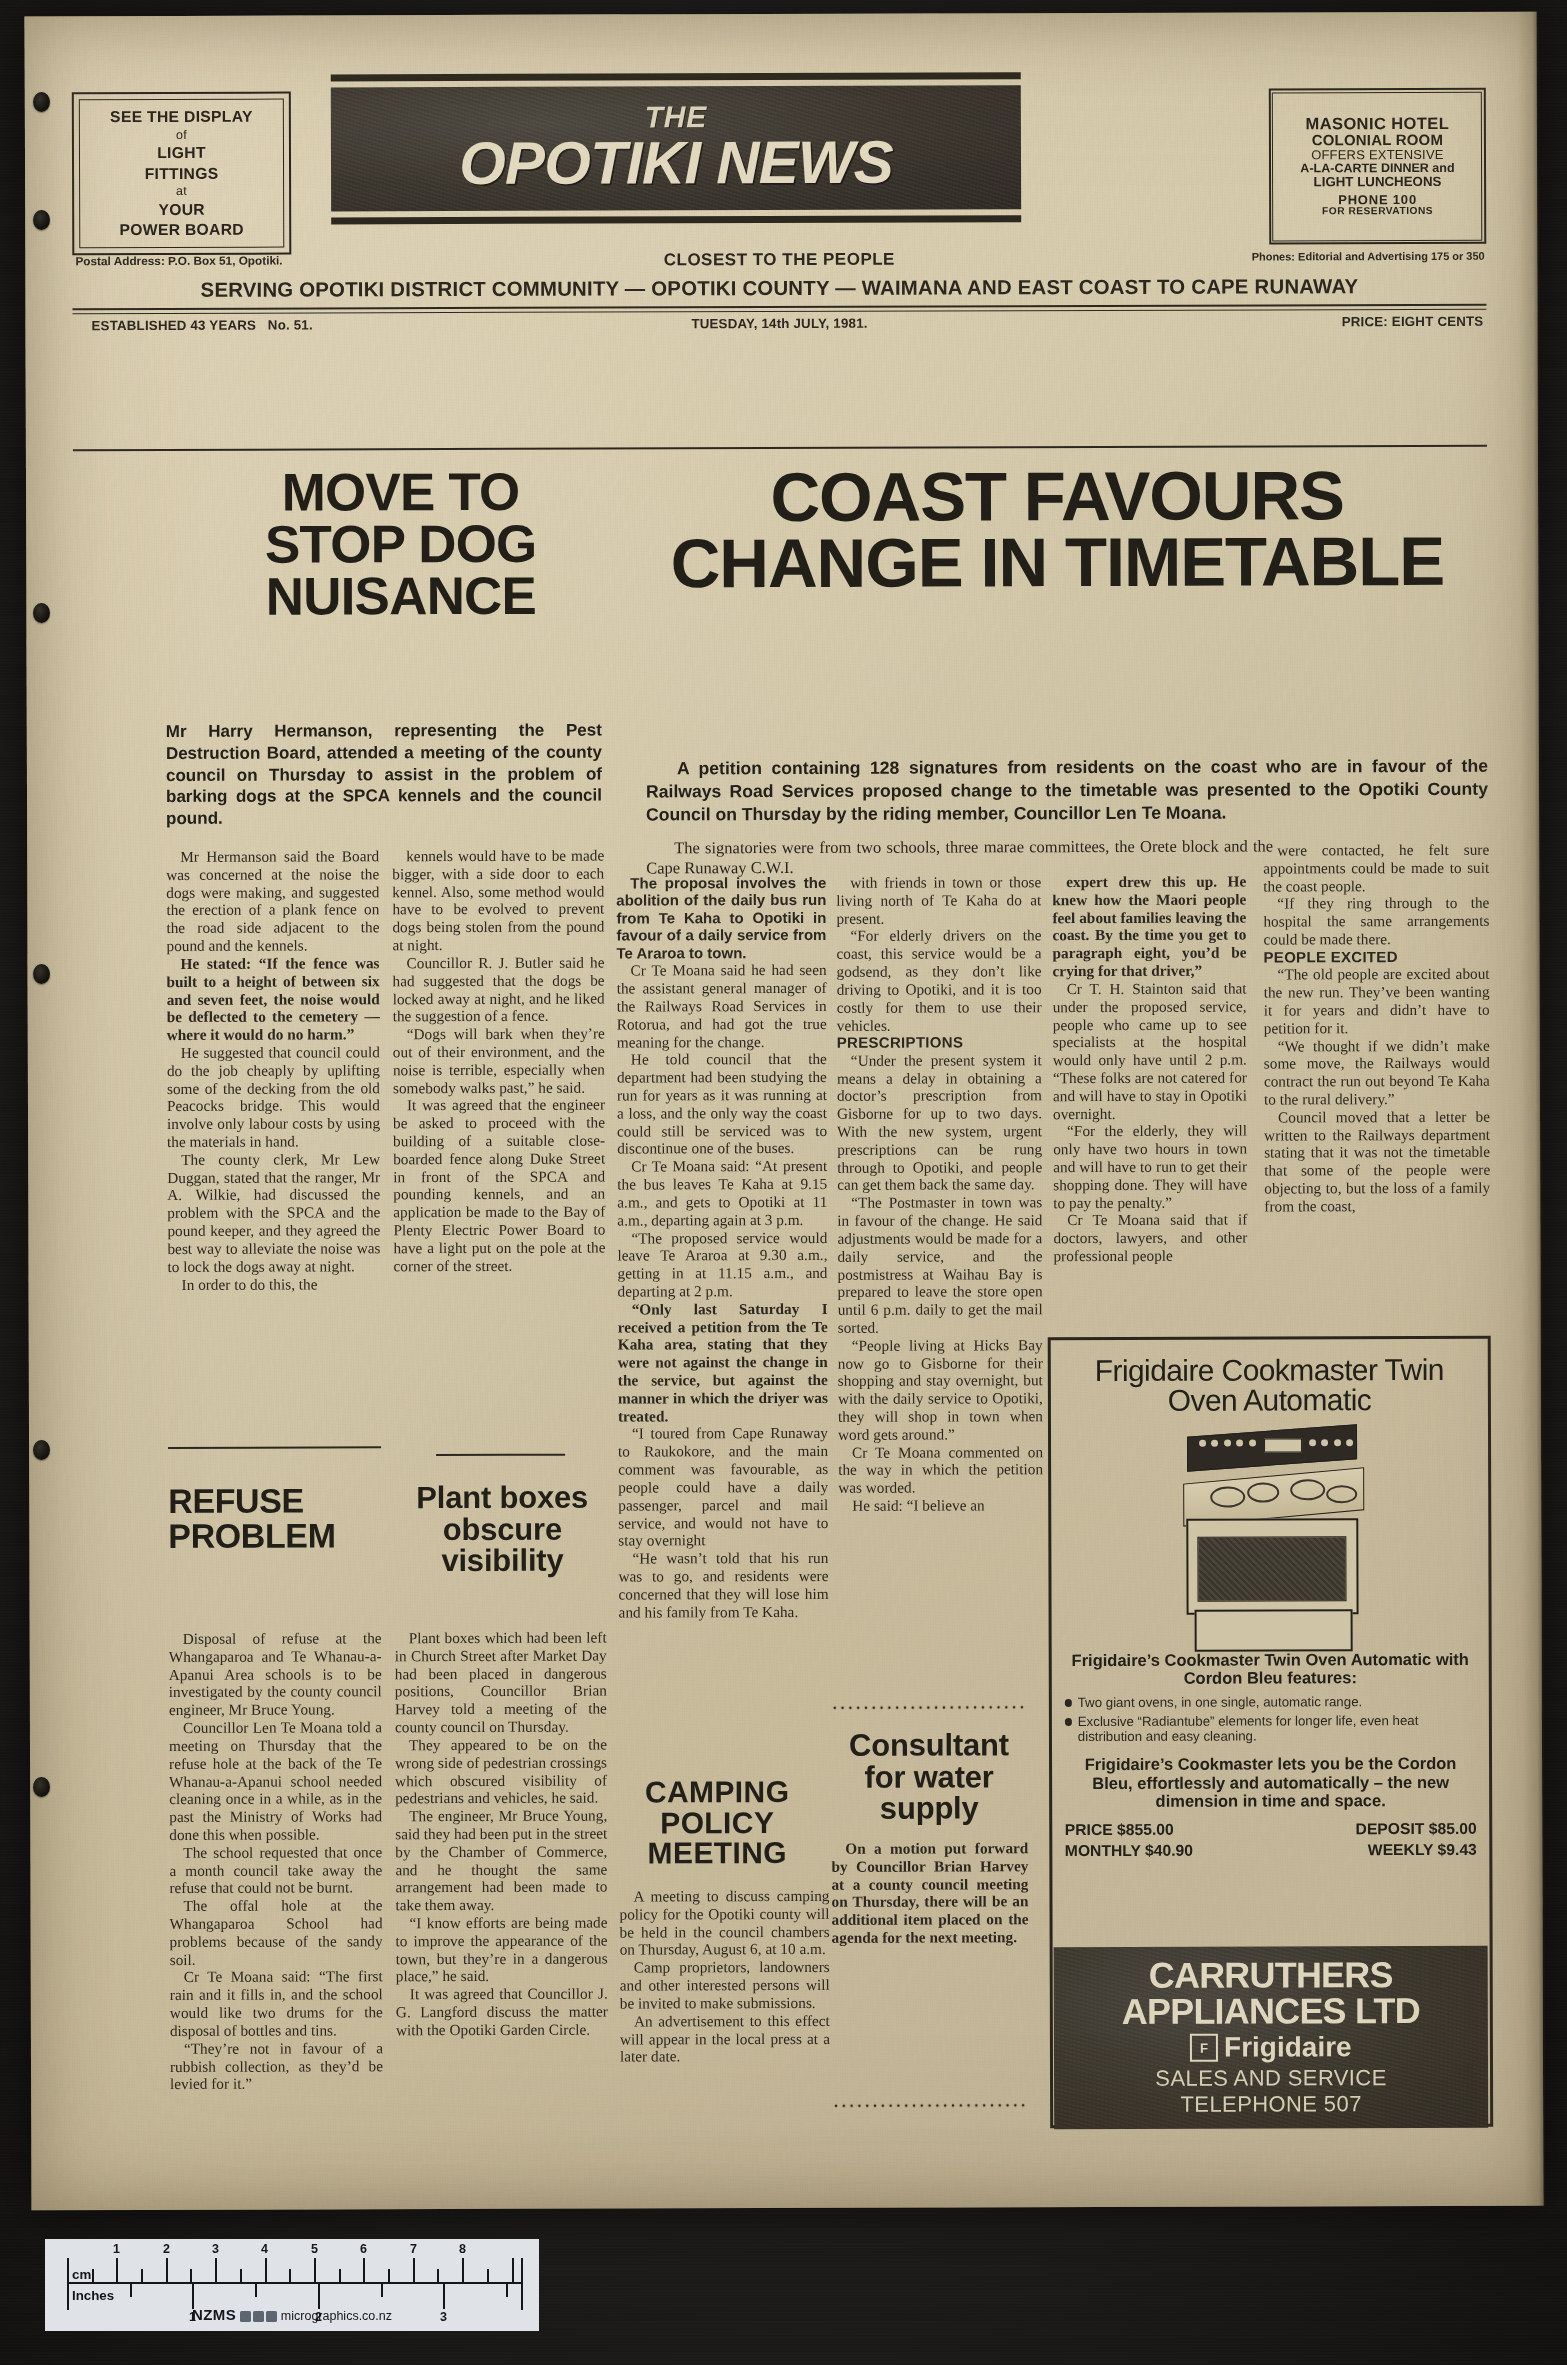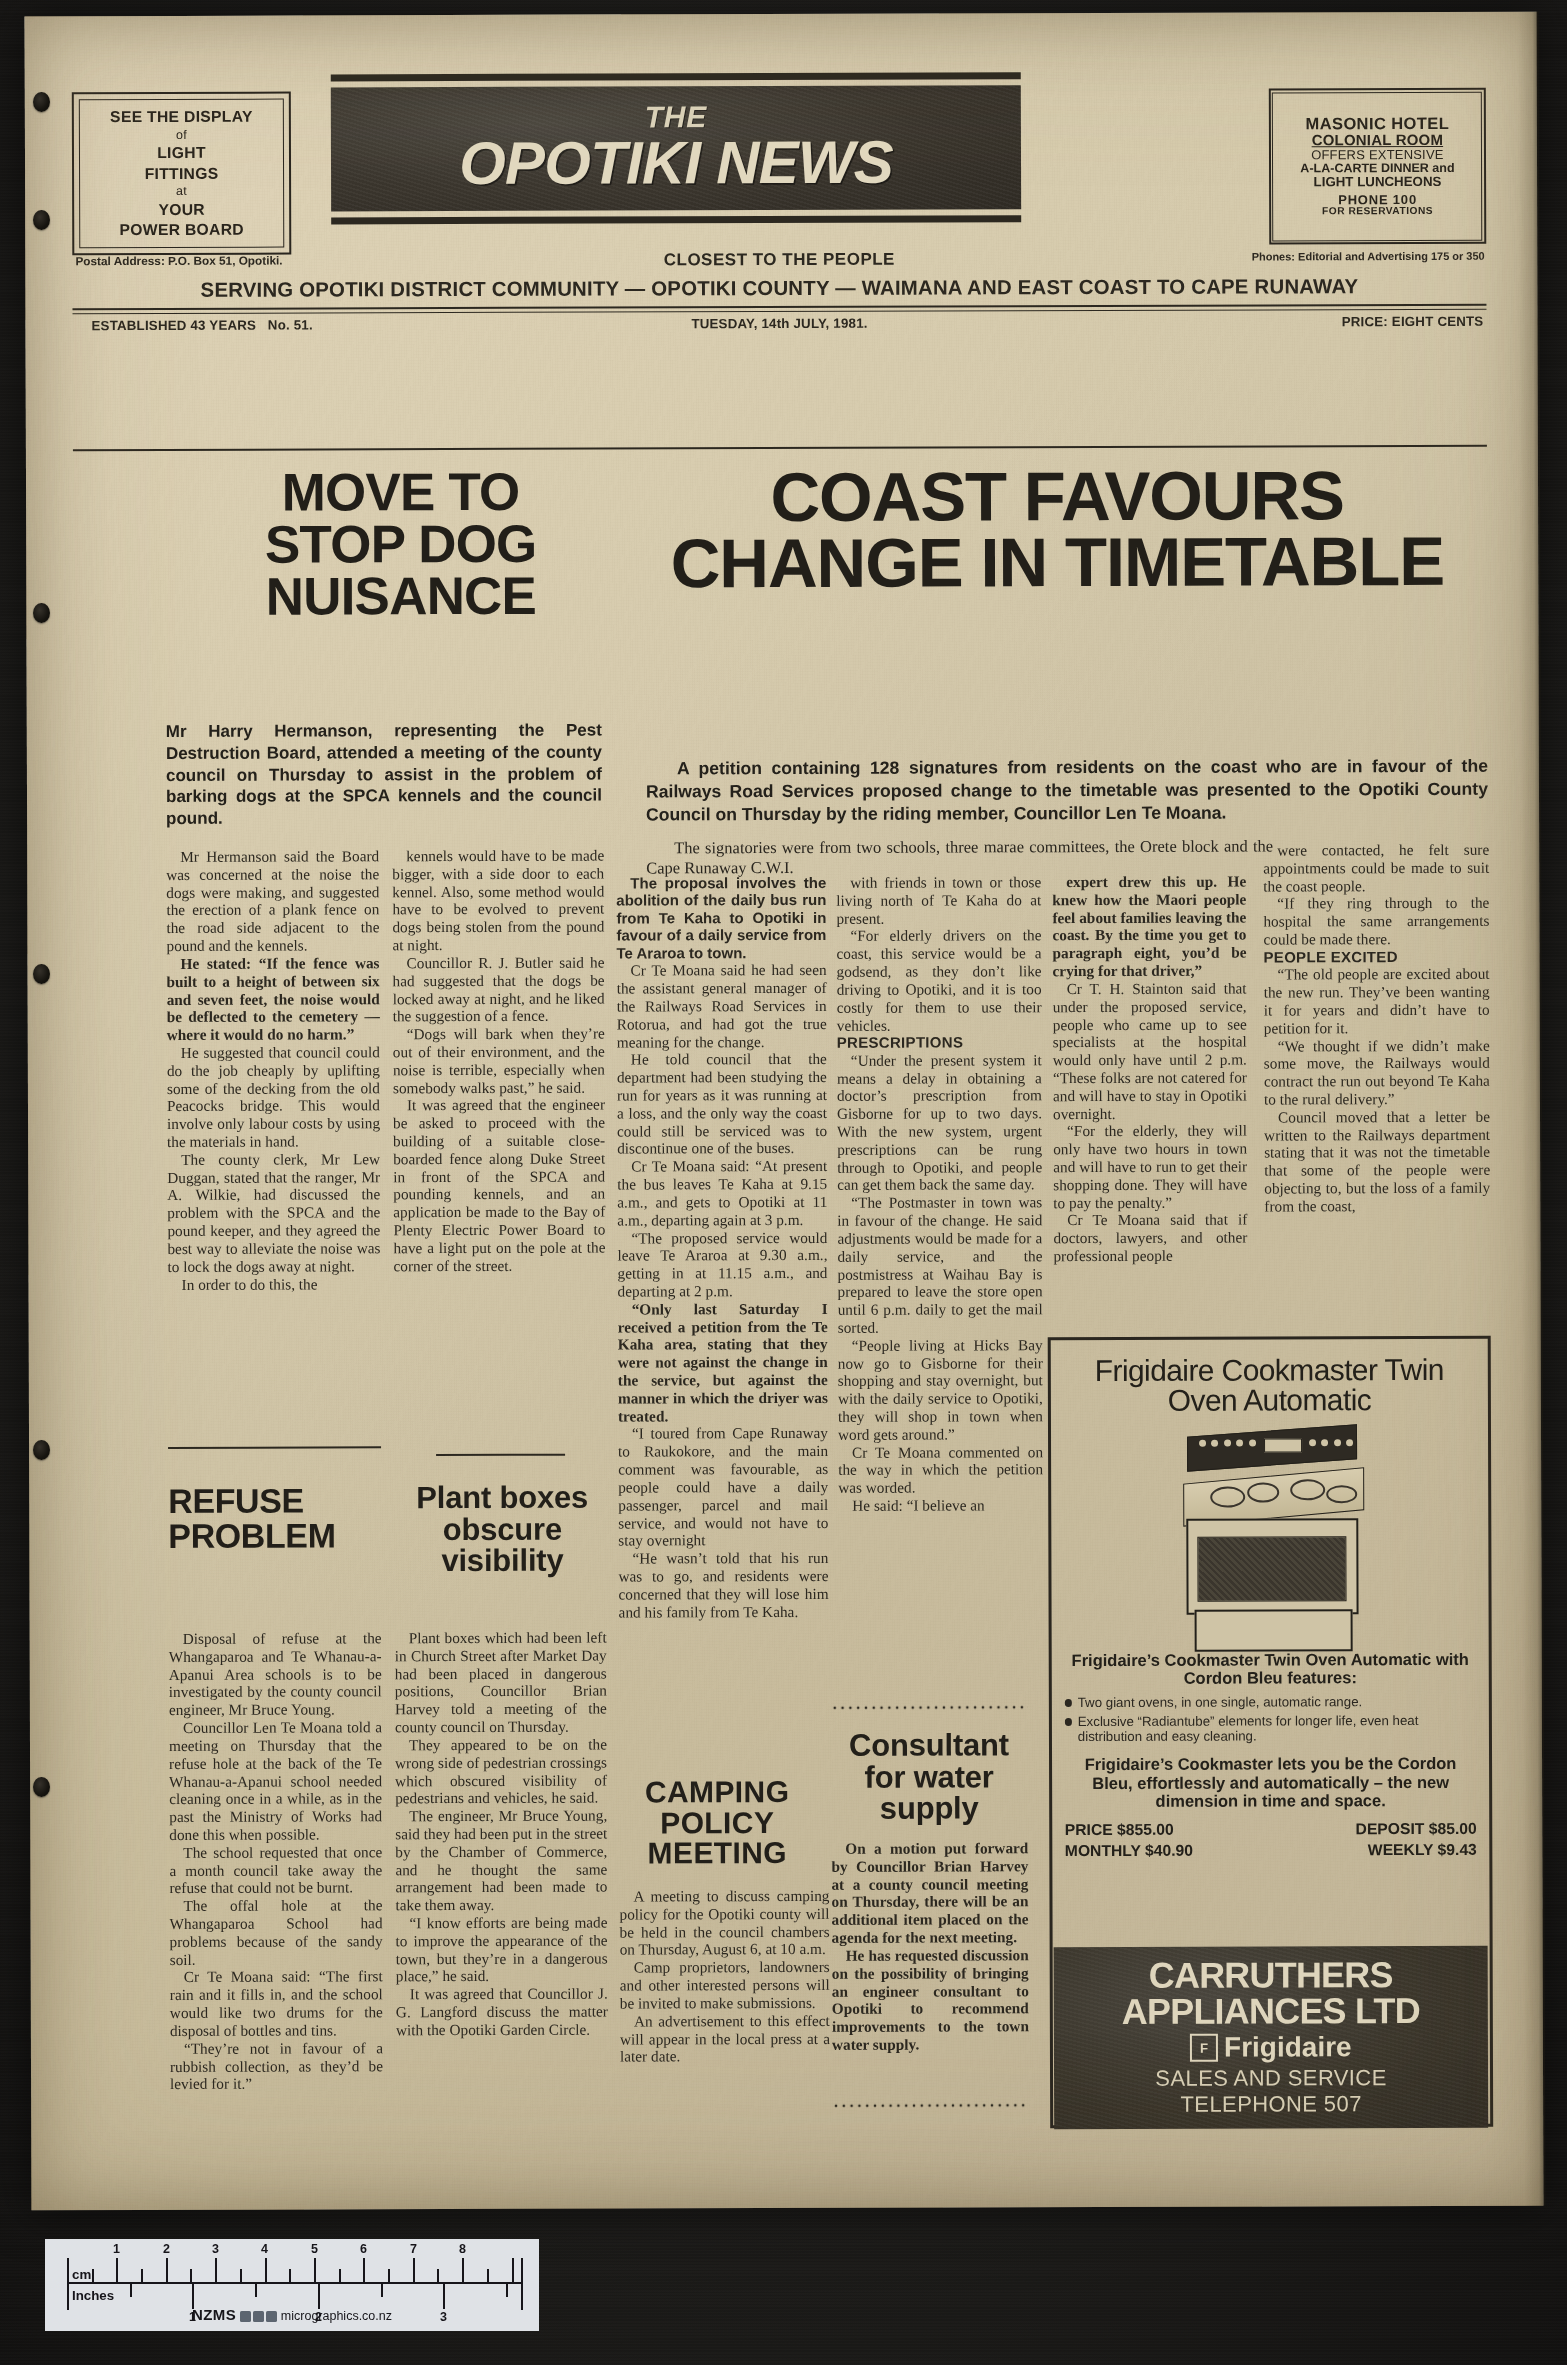--- a/index.html
+++ b/index.html
@@ -60,21 +60,21 @@
     font-size:60px;color:#e2d9c0;letter-spacing:-0.8px;line-height:1;
     text-shadow:1.6px 1.6px 0 rgba(0,0,0,.45);}
   #rule-bot{height:7px;background:#2c2820;margin-top:6.3px;}
 
   .ad-box-masonic{position:absolute;right:0;top:17px;width:210px;height:149px;
     border:2.4px solid #2a261f;padding:1.6px;}
   .ad-box-masonic .inner{border:0.8px solid #2a261f;height:100%;box-sizing:border-box;
     display:flex;flex-direction:column;justify-content:center;align-items:center;padding:3.1px;}
   .ad-box-masonic div{font-family:"Liberation Sans",sans-serif;color:#2a251d;line-height:1.05;text-align:center;}
   .mh1{font-size:16.5px;font-weight:bold;letter-spacing:0.4px;}
-  .mh2{font-size:15px;font-weight:bold;letter-spacing:0.2px;text-decoration:underline;}
+  .mh2{font-size:15px;font-weight:bold;letter-spacing:0.2px;}
   .mh3{font-size:13px;font-family:Liberation Sans, sans-serif;letter-spacing:0.2px;}
   .mh4{font-size:12.5px;font-weight:bold;}
   .mh5{font-size:13.3px;font-weight:bold;}
   .mh6{font-size:13px;font-weight:bold;margin-top:3.9px;letter-spacing:0.8px;}
   .mh7{font-size:10.2px;font-weight:bold;letter-spacing:0.5px;}
 
   
   #infostrip{position:absolute;left:0;top:179px;width:1414px;}
   .is-row1{position:relative;height:23.5px;}
   .is-postal{position:absolute;left:3.1px;top:0;font-family:"Liberation Sans",sans-serif;
@@ -349,21 +349,20 @@
   <div class="bodycol" style="left:589px;top:1873px;width:210px;">
       <p>A meeting to discuss camping policy for the Opotiki county will be held in the council chambers on Thursday, August 6, at 10 a.m.</p>
       <p>Camp proprietors, landowners and other interested persons will be invited to make submissions.</p>
       <p>An advertisement to this effect will appear in the local press at a later date.</p>
     </div>
 
   <div class="dotline" style="position:absolute;left:801px;top:1685px;width:197px;"></div>
   <div class="secthead sh-water">Consultant for water supply</div>
   <div class="bodycol" style="left:801px;top:1826px;width:197px;">
       <p class="bold">On a motion put forward by Councillor Brian Harvey at a county council meeting on Thursday, there will be an additional item placed on the agenda for the next meeting.</p>
-      <p class="bold">He has requested discussion on the possibility of bringing an engineer consultant to Opotiki to recommend improvements to the town water supply.</p>
     </div>
   <div class="dotline" style="position:absolute;left:801px;top:2083px;width:197px;"></div>
 
   <div id="frig-ad">
     <div class="frig-title">Frigidaire Cookmaster Twin Oven Automatic</div>
 
     <div class="stove">
       <div class="backpanel"></div>
       <div class="dots">
           <i></i>

